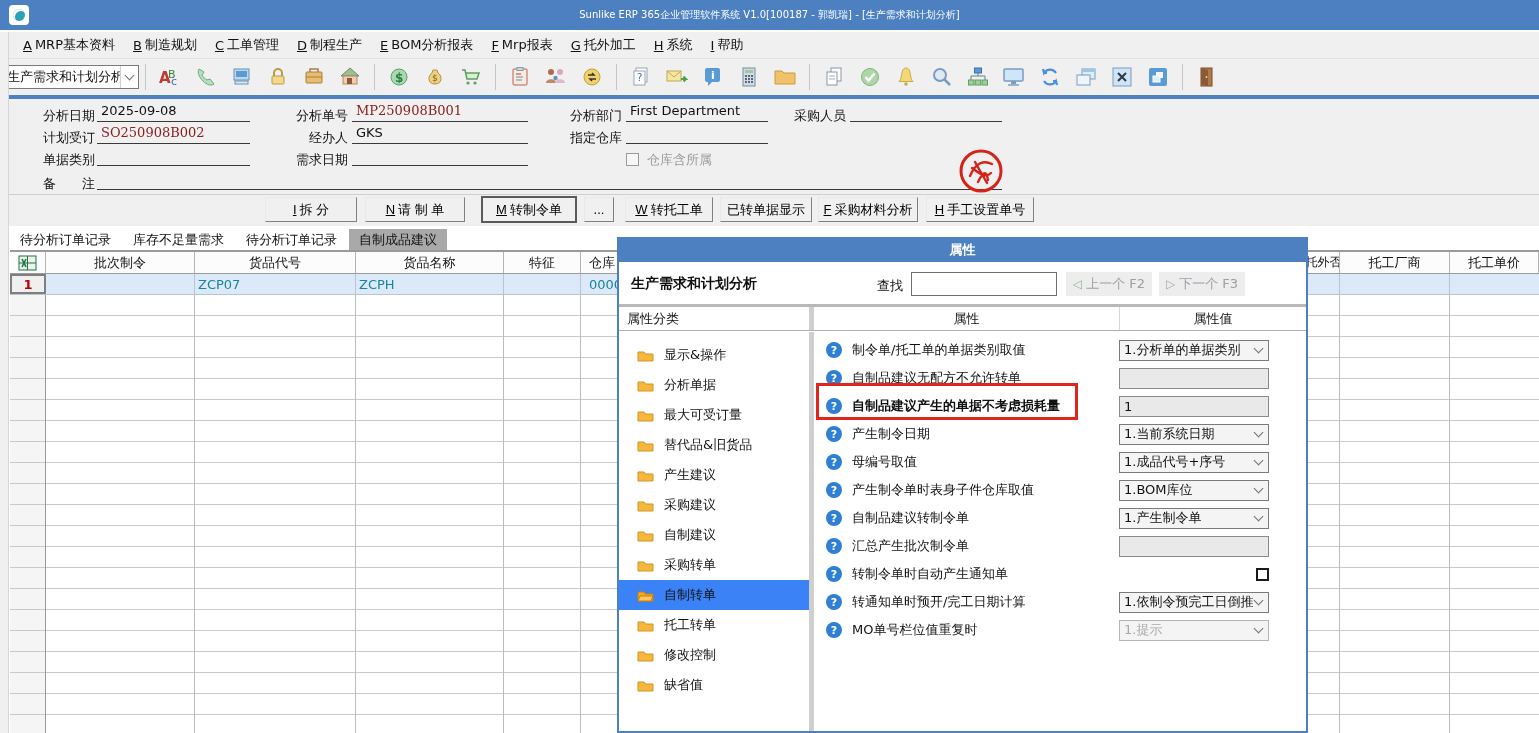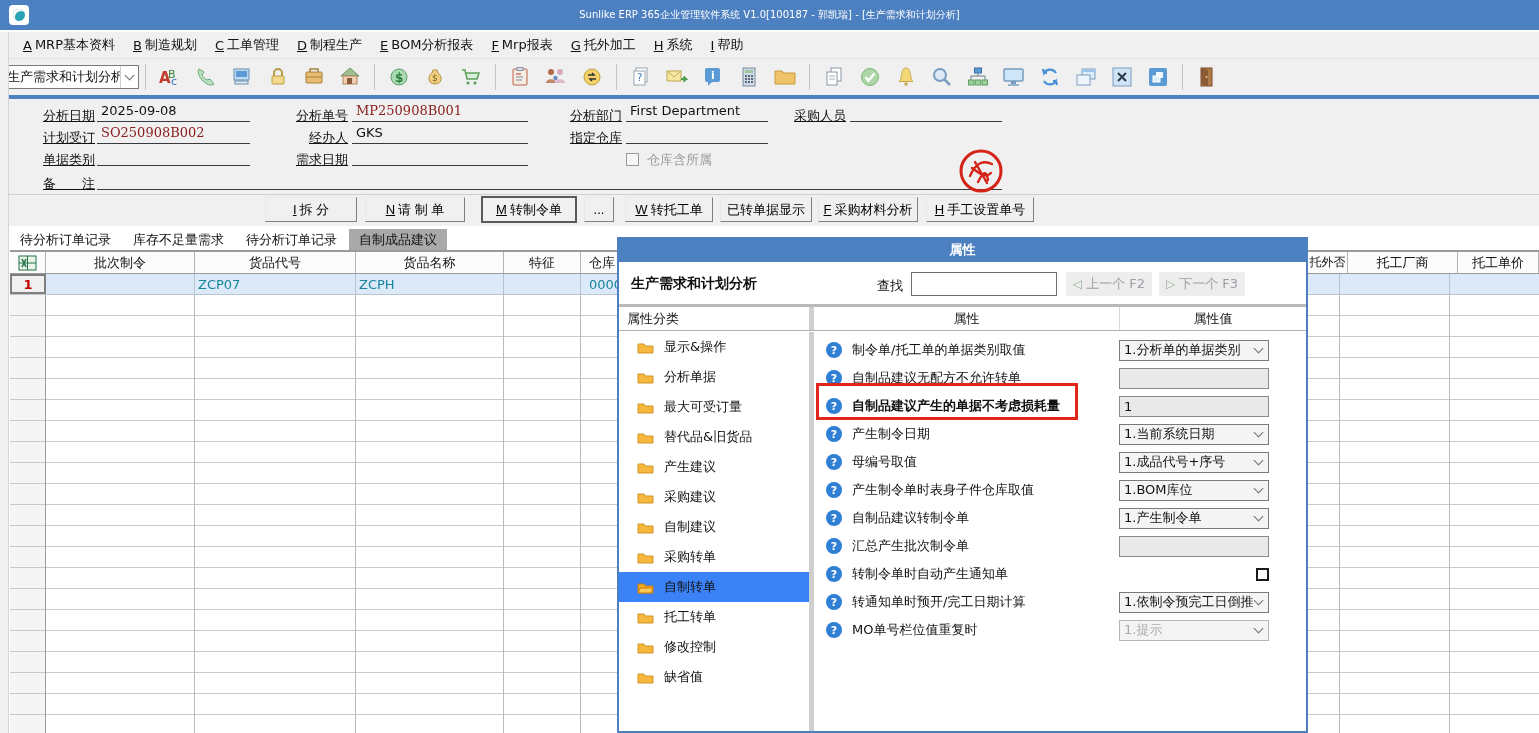--- a/index.html
+++ b/index.html
@@ -24,21 +24,21 @@
   .combo { width:136px; height:24px; margin-left:3px; background:#fff; border:1px solid #7a7a7a; display:flex; align-items:center; }
   .combo .val { flex:1; padding-left:3px; white-space:nowrap; overflow:hidden; }
   .combo .dd { width:18px; height:22px; border-left:1px solid #d0d0d0; display:flex; align-items:center; justify-content:center; }
   .chev { width:7px; height:7px; border-right:1px solid #707070; border-bottom:1px solid #707070; transform:rotate(45deg); margin-top:-4px; }
   .tsep { width:1px; height:26px; background:#c4c4c4; margin:0 6px; }
   .ticon { width:26px; height:26px; margin:0 5px; display:flex; align-items:center; justify-content:center; }
   .blue-line { position:absolute; left:0; top:95px; width:1539px; height:4px; background:#4d80c0; }
 
   
   .formpanel { position:absolute; left:0; top:99px; width:1539px; height:96px; background:#f0f0f0; border-bottom:1px solid #cfcfcf; }
-  .flabel { position:absolute; text-align:right; white-space:nowrap;text-decoration:underline; }
+  .flabel { position:absolute; text-align:right; white-space:nowrap; }
   .ffield { position:absolute; border-bottom:1px solid #3a3a3a; height:19px; padding-left:4px; white-space:nowrap; overflow:hidden; }
   .maroon { font-family:"DejaVu Serif","Liberation Serif",serif; color:#8b2020; }
   .cb { width:13px; height:13px; border:1px solid #9a9a9a; background:#f6f6f6; display:inline-block; }
   .cb-label { color:#9a9a9a; margin-left:8px; }
 
   
   .actions { position:absolute; left:0; top:195px; width:1539px; height:31px; background:#f0f0f0; }
   .btn { position:absolute; top:2px; height:25px; background:#f0f0f0; border:1px solid #808080;
          border-top-color:#e8e8e8; border-left-color:#e8e8e8; display:flex; align-items:center; justify-content:center;
          font-size:13px; cursor:default; }
@@ -75,21 +75,21 @@
   .dlg-find-input { position:absolute; left:292px; top:10px; width:146px; height:24px; background:#fff; border:1px solid #6e6e6e; }
   .nav-btn { position:absolute; top:10px; height:24px; width:86px; background:#ededed; color:#9aa0a6;
              display:flex; align-items:center; justify-content:center; gap:4px; }
   .nav-arrow { color:#9ab09a; font-size:12px; }
   .dlg-colhead { display:flex; height:24px; border-bottom:1px solid #b0b0b0; }
   .dlg-colhead .c1 { width:190px; padding-left:8px; display:flex; align-items:center; }
   .dlg-colhead .csep { width:5px; background:#cfcfcf; }
   .dlg-colhead .c2 { width:305px; display:flex; align-items:center; justify-content:center; }
   .dlg-colhead .c3 { flex:1; display:flex; align-items:center; justify-content:center; border-left:1px solid #d8d8d8; }
   .dlg-body { position:absolute; left:0; top:95px; right:0; bottom:0; display:flex; }
-  .folders { width:190px; padding-top:0; }
+  .folders { width:190px; padding-top:8px; }
   .fsep { width:5px; background:#cfcfcf; }
   .folder-row { height:30px; display:flex; align-items:center; padding-left:18px; gap:10px; }
   .folder-row.selected { background:#3b82f6; }
   .props { position:relative; flex:1; padding-top:4px; }
   .prop-row { position:relative; height:28px; display:flex; align-items:center; padding-left:12px; }
   .qicon { width:16px; height:16px; border-radius:50%; background:#2f7fd4; color:#fff; font-size:11px; font-weight:bold;
            display:flex; align-items:center; justify-content:center; flex:none; }
   .plabel { margin-left:10px; white-space:nowrap; }
   .plabel.bold { font-weight:bold; }
   .pval { position:absolute; left:305px; width:150px; height:21px; }
@@ -450,21 +450,21 @@
           <line x1="1" y1="8" x2="18" y2="8" stroke="#217346"></line>
           <line x1="9.5" y1="1" x2="9.5" y2="15" stroke="#217346"></line>
           <path d="M4 4 l4 8 M8 4 l-4 8" stroke="#217346" stroke-width="1.6"></path>
         </svg>
     </div>
     <div class="th" style="width:149px;">批次制令</div>
     <div class="th" style="width:161px;">货品代号</div>
     <div class="th" style="width:148px;">货品名称</div>
     <div class="th" style="width:77px;">特征</div>
     <div class="th" style="width:727px; justify-content:flex-start; padding-left:8px;">仓库</div>
-    <div class="th" style="width:40px; font-size:12px;">托外否</div>
+    <div class="th" style="width:32px; font-size:12px;">托外否</div>
     <div class="th" style="width:110px;">托工厂商</div>
     <div class="th" style="flex:1;">托工单价</div>
   </div>
   <div class="trow1">
     <div class="td rownum">1</div>
     <div class="td" style="width:149px;"></div>
     <div class="td" style="width:161px; padding-left:3px;">ZCP07</div>
     <div class="td" style="width:148px; padding-left:3px;">ZCPH</div>
     <div class="td" style="width:77px;"></div>
     <div class="td" style="width:727px; padding-left:8px;">0000</div>

